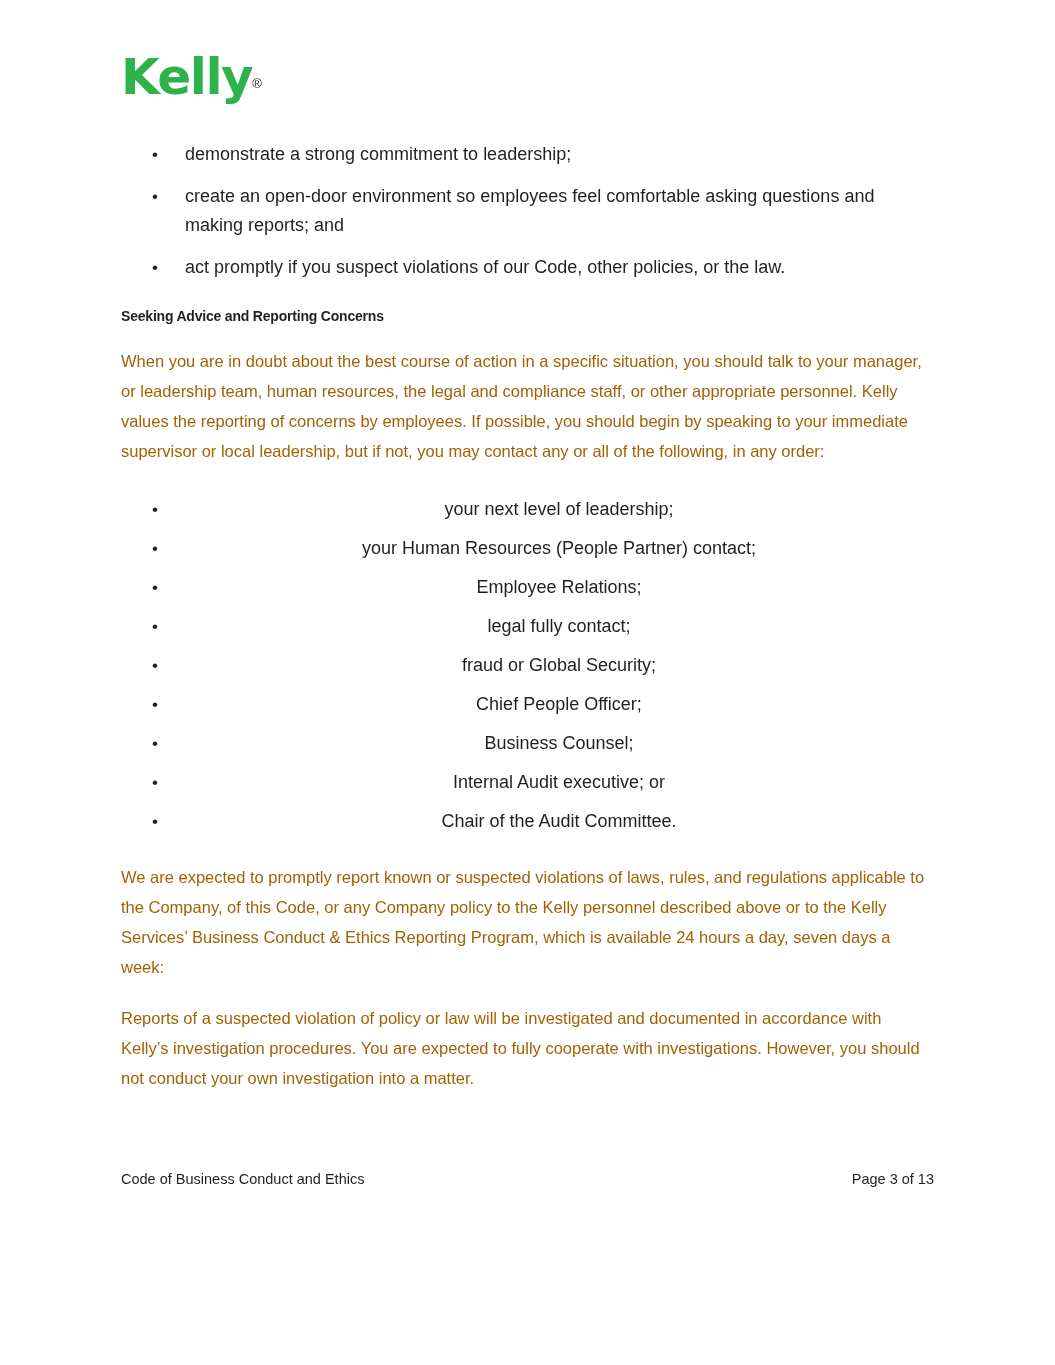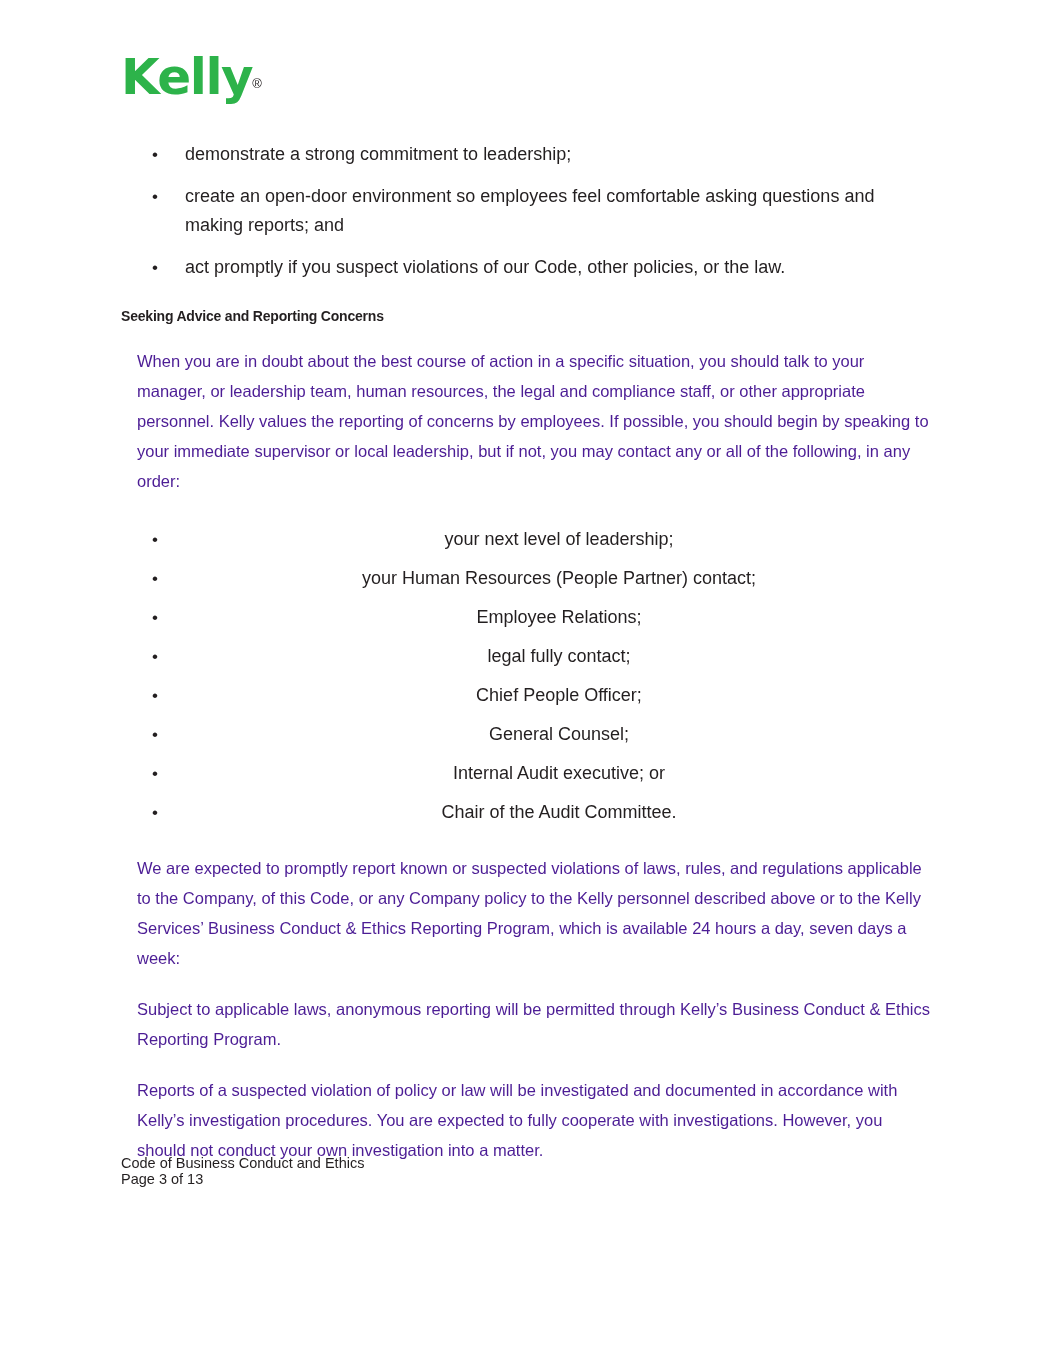--- a/index.html
+++ b/index.html
@@ -84,39 +84,38 @@
     font-size: 14px;
     font-weight: bold;
     margin: 26px 0 22px 0;
     letter-spacing: -0.2px;
     color: #231f20;
   }
 
   p.body-para {
     font-size: 16.5px;
     line-height: 30px;
-    margin: 0 0 21px 16px;
-    color: #4c1d95;
+    margin: 0 0 21px 0;
+    color: #a16207;
   }
 
   .spacer-sm { height: 8px; }
   .spacer-md { height: 16px; }
 
   
   .footer {
     position: absolute;
     left: 121px;
     right: 121px;
     bottom: 60px;
     display: flex;
     justify-content: space-between;
     align-items: baseline;
     font-size: 14.5px;
     color: #231f20;
-    flex-direction: column;
   }
 </style>
 </head>
 <body>
 
 <div class="page">
 
   <div class="logo-wrap">
     <span class="logo-text">Kelly</span><span class="logo-reg">®</span>
   </div>
@@ -133,30 +132,30 @@
 
     <p class="body-para">When you are in doubt about the best course of action in a specific situation, you should talk to your manager, or leadership team, human resources, the legal and compliance staff, or other appropriate personnel. Kelly values the reporting of concerns by employees. If possible, you should begin by speaking to your immediate supervisor or local leadership, but if not, you may contact any or all of the following, in any order:</p>
 
     <div class="spacer-sm"></div>
 
     <ul class="bullets tight">
       <li>your next level of leadership;</li>
       <li>your Human Resources (People Partner) contact;</li>
       <li>Employee Relations;</li>
       <li>legal fully contact;</li>
+      <li>fraud or Global Security;</li>
       <li>Chief People Officer;</li>
-      <li>General Counsel;</li>
+      <li>Business Counsel;</li>
       <li>Internal Audit executive; or</li>
       <li>Chair of the Audit Committee.</li>
     </ul>
 
     <div class="spacer-md"></div>
 
     <p class="body-para">We are expected to promptly report known or suspected violations of laws, rules, and regulations applicable to the Company, of this Code, or any Company policy to the Kelly personnel described above or to the Kelly Services’ Business Conduct &amp; Ethics Reporting Program, which is available 24 hours a day, seven days a week:</p>
-    <p class="body-para">Subject to applicable laws, anonymous reporting will be permitted through Kelly’s Business Conduct &amp; Ethics Reporting Program.</p>
     <p class="body-para">Reports of a suspected violation of policy or law will be investigated and documented in accordance with Kelly’s investigation procedures. You are expected to fully cooperate with investigations. However, you should not conduct your own investigation into a matter.</p>
 
   </div>
 
   <div class="footer">
     <span>Code of Business Conduct and Ethics</span>
     <span>Page 3 of 13</span>
   </div>
 
 </div>

